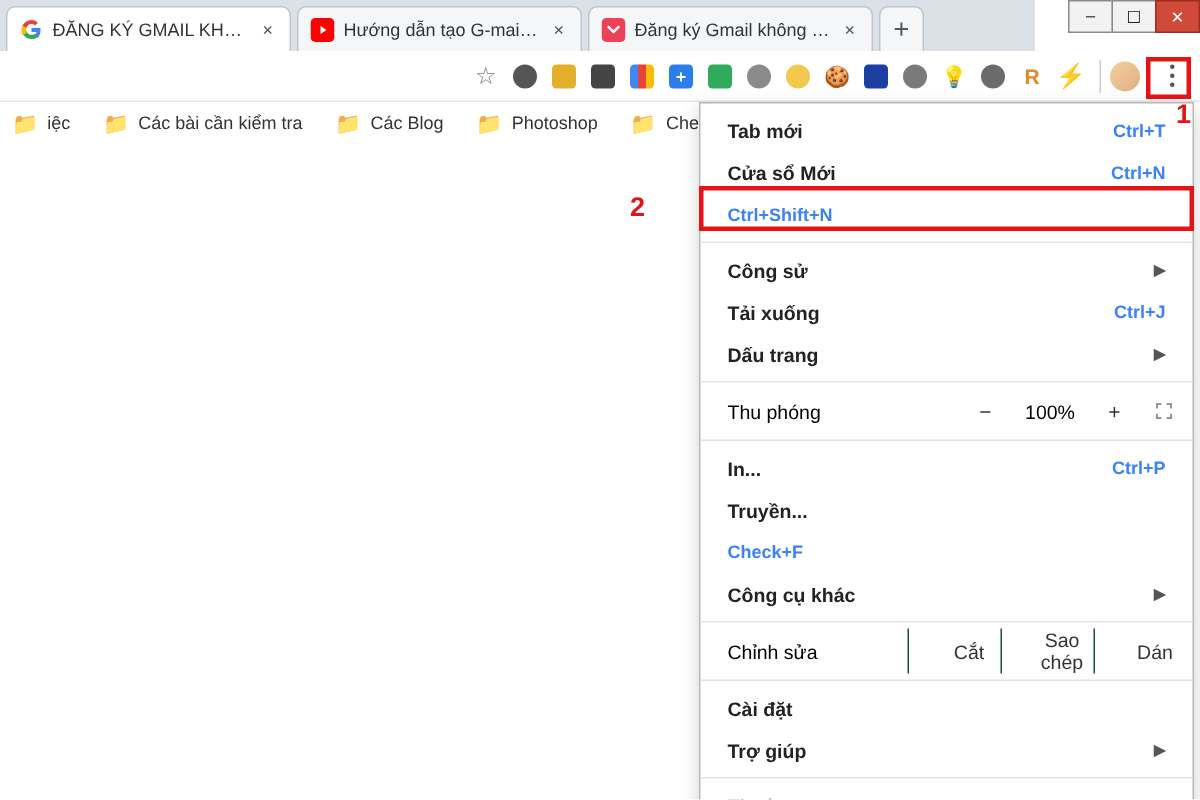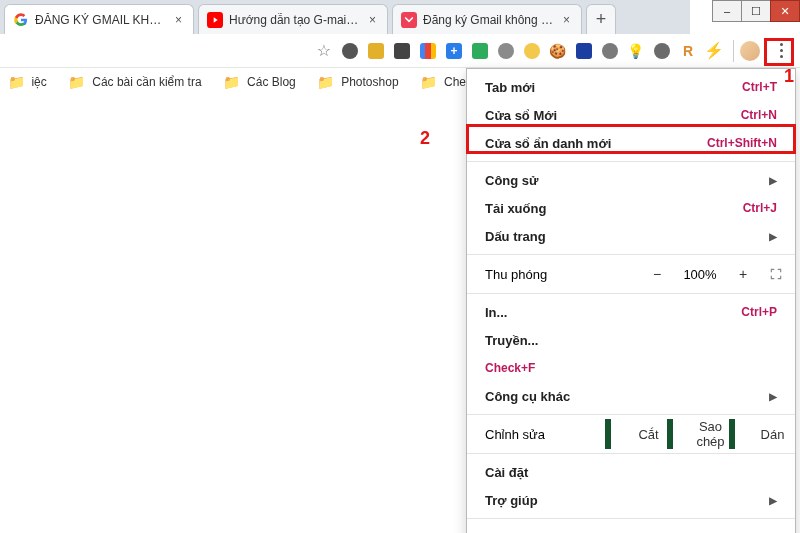--- a/index.html
+++ b/index.html
@@ -37,26 +37,26 @@
   .bm { display:flex; align-items:center; gap:6px; color:#333; font-size:12px; white-space:nowrap; }
   .bm .folder { color:#f6c34a; font-size:14px; }
 
   
   .content { position:absolute; left:0; right:0; top:96px; bottom:0; background:#fff; }
 
   
   .chrome-menu { position:absolute; top:68px; right:4px; width:330px; background:#fff; border:1px solid #b8b8b8; box-shadow:0 4px 12px rgba(0,0,0,.18); z-index:5; padding:4px 0; }
   .mi { display:flex; align-items:center; height:28px; padding:0 18px; color:#222; font-size:13px;font-weight:bold; }
   .mi .lbl { flex:1; }
-  .mi .shortcut { color:#be185d; font-size:12px; }
+  .mi .shortcut { color:#3b82f6; font-size:12px; }
   .mi .arrow { color:#555; font-size:10px; margin-left:auto; }
   .menu-sep { height:1px; background:#e3e3e3; margin:4px 0; }
   .menu-row { display:flex; align-items:center; height:30px; padding:0 4px 0 18px; font-size:13px; }
   .menu-row .lbl { flex:1; }
-  .menu-row .cell { width:62px; text-align:center; border-left:6px solid #14532d; height:100%; display:flex; align-items:center; justify-content:center; color:#333;padding-left:19px; }
+  .menu-row .cell { width:62px; text-align:center; border-left:1px solid #14532d; height:100%; display:flex; align-items:center; justify-content:center; color:#333;padding-left:19px; }
   .zoom-row .zbtn { width:36px; text-align:center; font-size:14px; color:#333; }
   .zoom-row .pct { width:50px; text-align:center; }
   .zoom-row .full { width:30px; text-align:center; color:#888; display:flex; align-items:center; justify-content:center; }
 
   
   .anno { position:absolute; z-index:10; pointer-events:none; }
   .anno-num { color:#e31414; font-weight:bold; font-size:18px; text-shadow:0 0 2px rgba(255,255,255,.4); }
   .anno-box { position:absolute; border:3px solid #e31414; z-index:10; pointer-events:none; }
 
   
@@ -187,21 +187,20 @@
   <div class="chrome-menu">
     <div class="mi">
       <span class="lbl">Tab mới</span>
       <span class="shortcut">Ctrl+T</span>
     </div>
     <div class="mi">
       <span class="lbl">Cửa sổ Mới</span>
       <span class="shortcut">Ctrl+N</span>
     </div>
     <div class="mi">
-      <span class="lbl">Cửa sổ ẩn danh mới</span>
       <span class="shortcut">Ctrl+Shift+N</span>
     </div>
     <div class="menu-sep"></div>
     <div class="mi">
       <span class="lbl">Công sử</span>
       <span class="arrow">▶</span>
     </div>
     <div class="mi">
       <span class="lbl">Tải xuống</span>
       <span class="shortcut">Ctrl+J</span>

